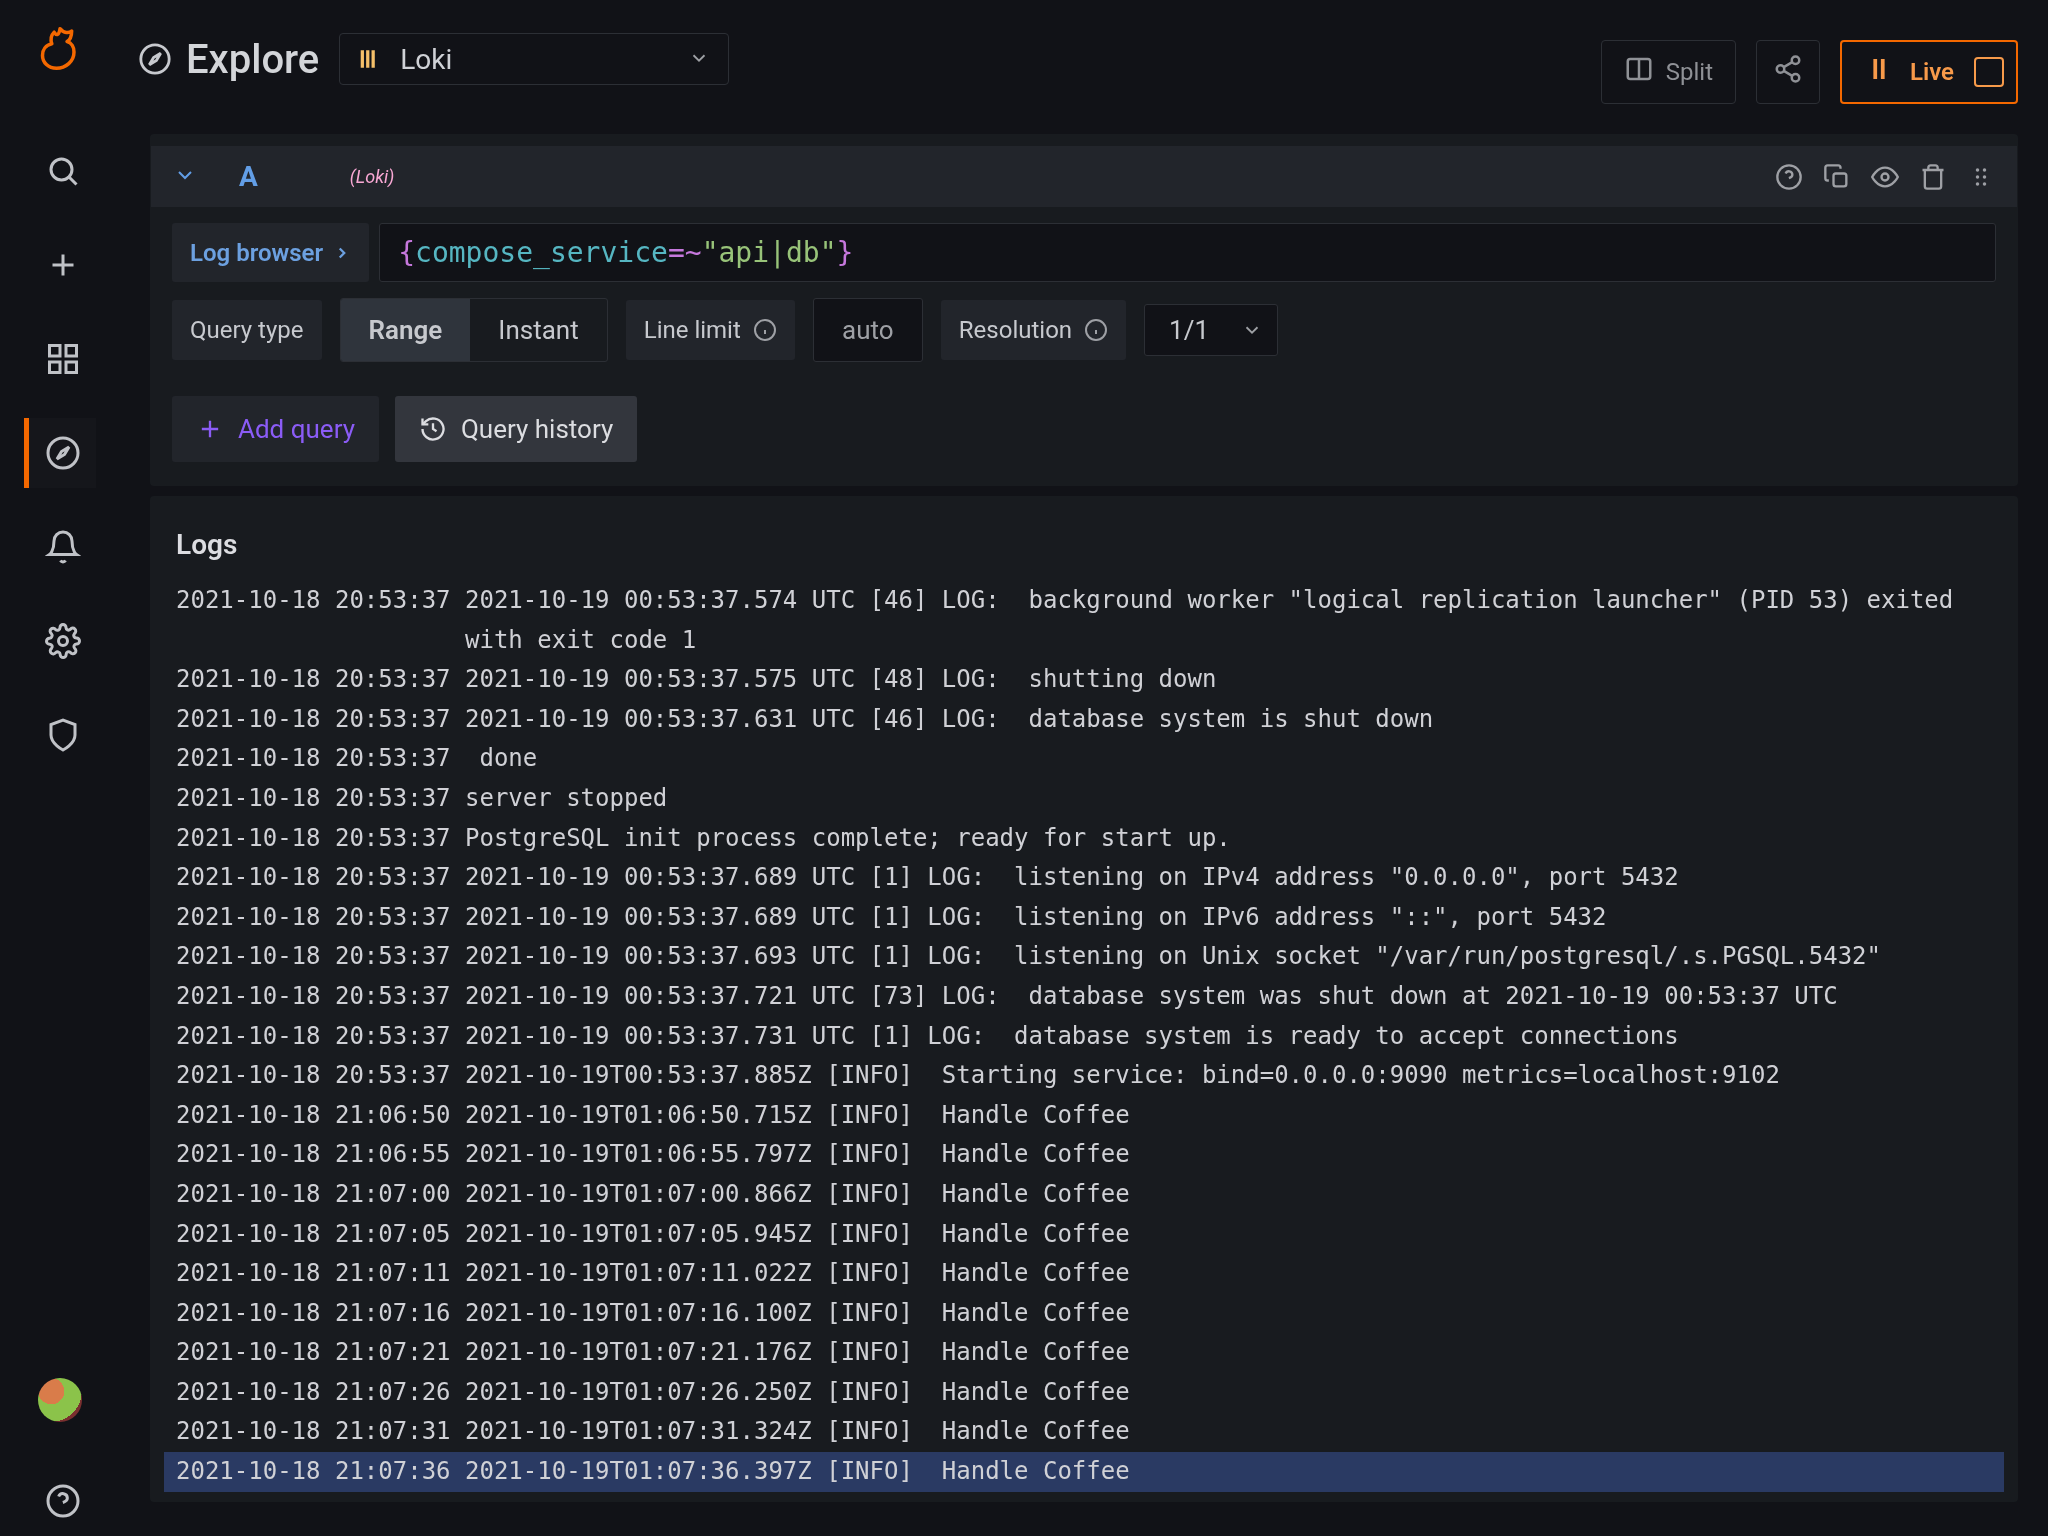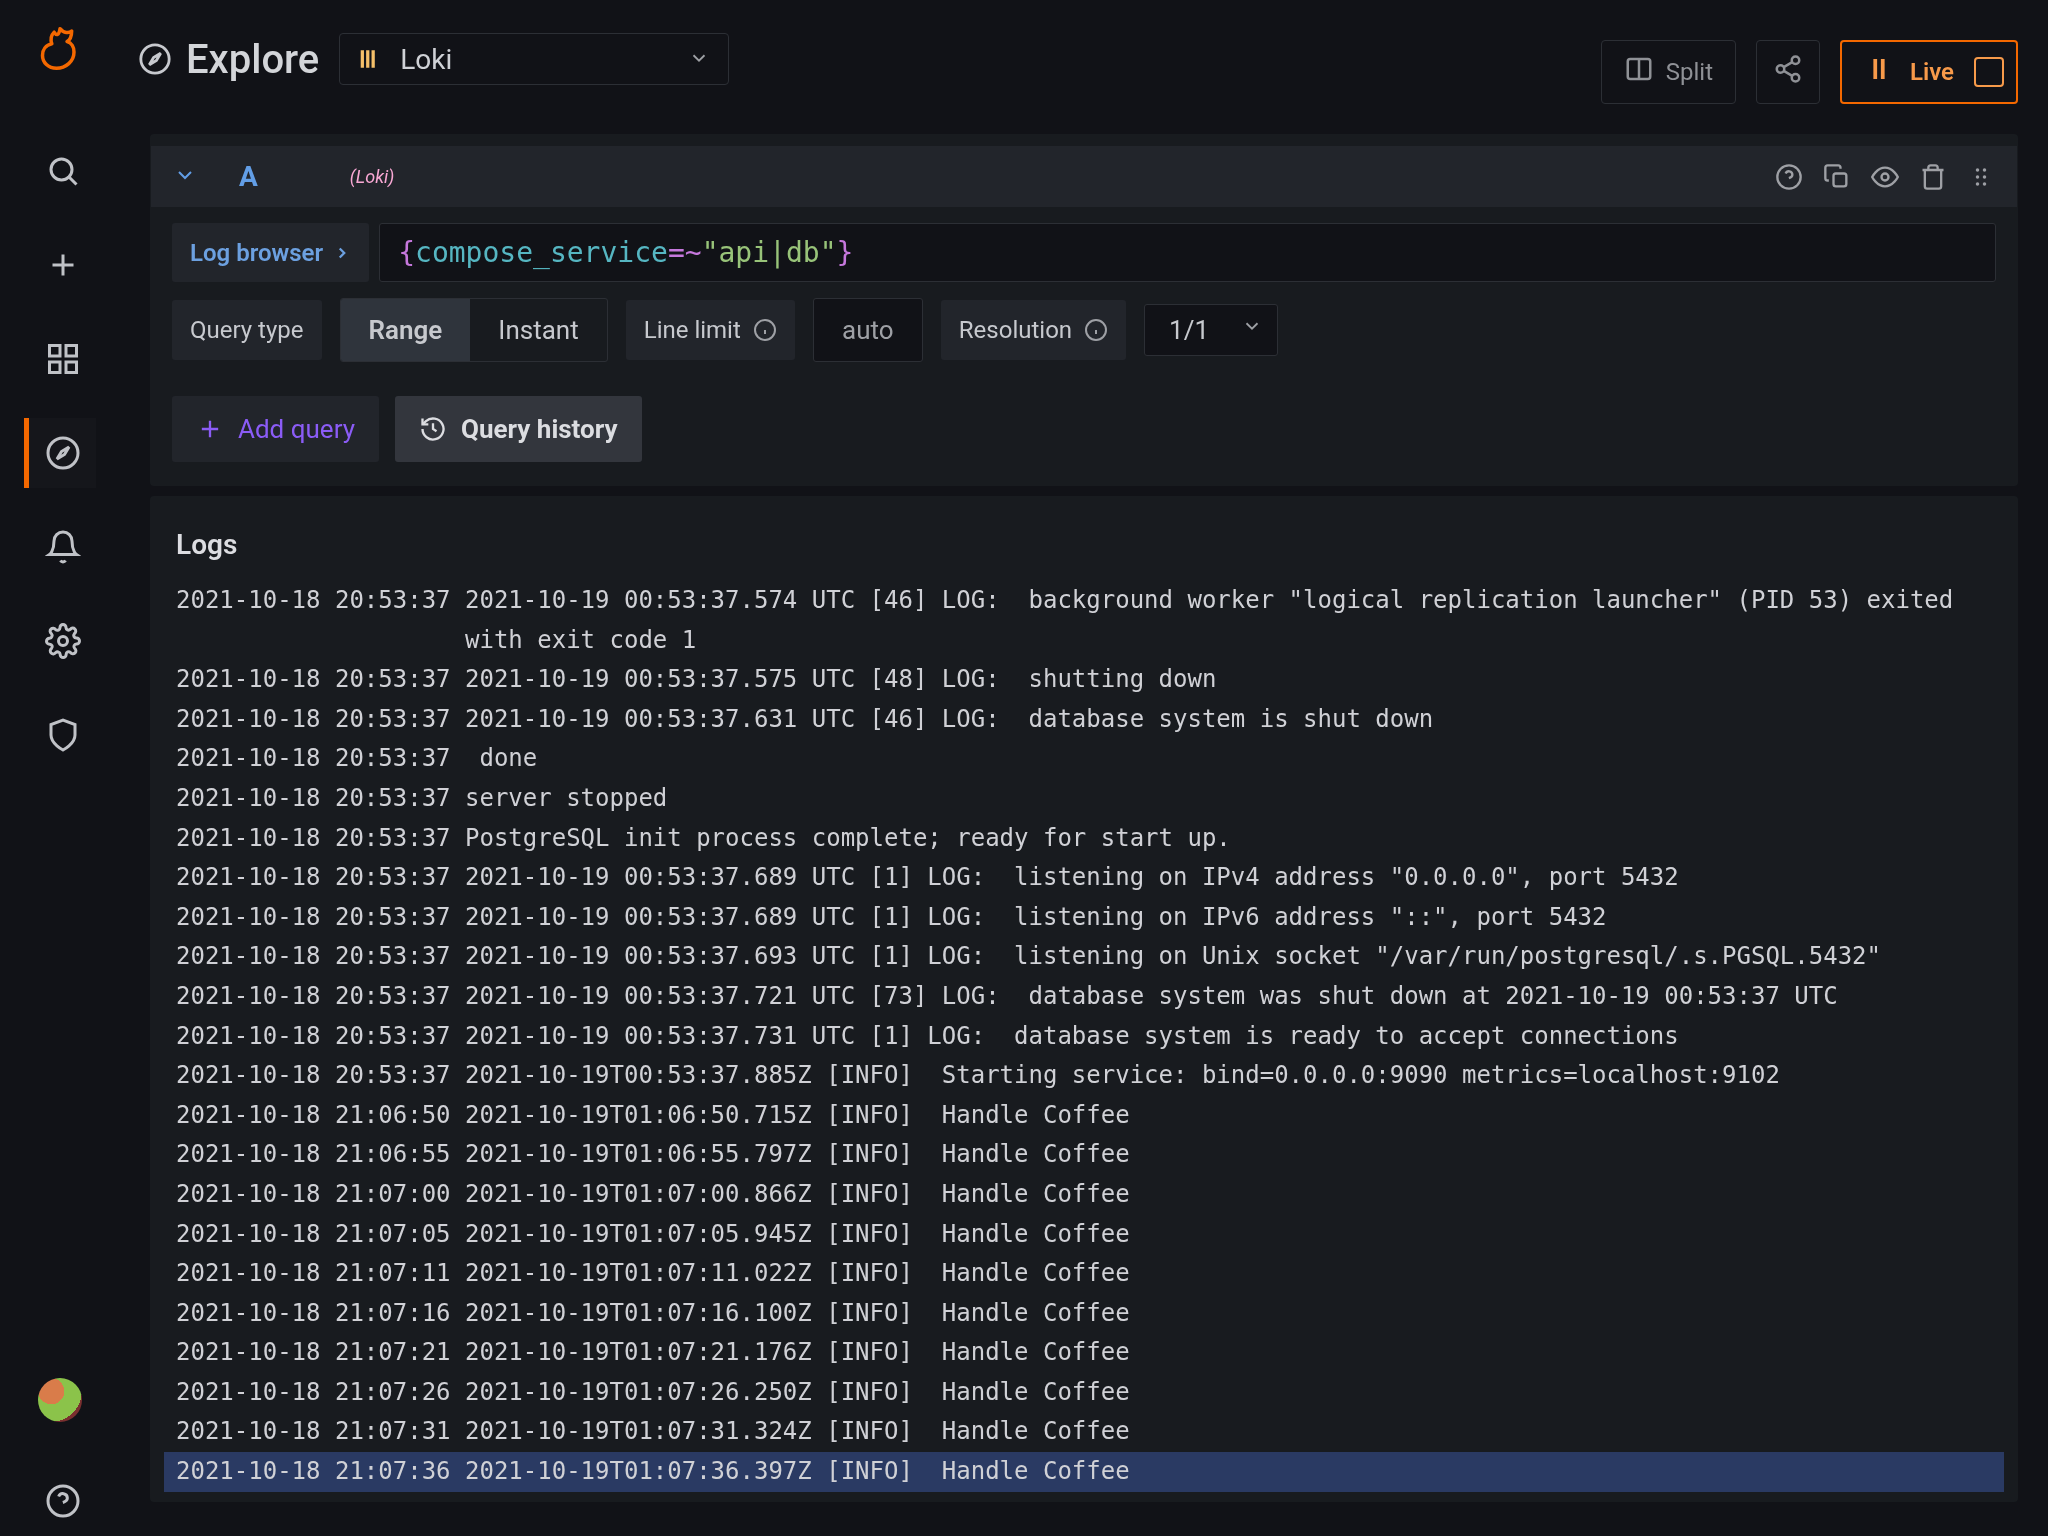--- a/index.html
+++ b/index.html
@@ -39,24 +39,24 @@
   .query-row1 { display: flex; align-items: stretch; padding: 16px 22px; gap: 10px; }
   .log-browser { display:flex; align-items:center; gap:10px; background: #22252b; border-radius: 3px; padding: 14px 18px; color: #6ca0e0; font-size: 24px; font-weight:600; cursor:pointer;}
   .query-input { flex:1; background: #111217; border:1px solid #2c2f35; border-radius: 3px; padding: 12px 18px; font-family: "SFMono-Regular", Menlo, Consolas, monospace; font-size: 28px; }
   .tok-brace{color:#c678dd;} .tok-key{color:#56b6c2;} .tok-op{color:#c678dd;} .tok-str{color:#98c379;}
   .query-row2 { display:flex; align-items:center; padding: 0 22px 16px 22px; gap: 18px; flex-wrap: wrap; }
   .lab { background:#22252b; border-radius:3px; padding: 16px 18px; font-size: 24px; color:#c7c9ce; display:flex; align-items:center; gap:12px;}
   .toggle { display:flex; border:1px solid #2c2f35; border-radius:3px; overflow:hidden; }
   .toggle .opt { padding: 16px 28px; font-size: 26px; color:#c7c9ce; cursor:pointer; }
   .toggle .opt.sel { background:#2f343c; font-weight:600; }
   .txtin { background:#111217; border:1px solid #2c2f35; border-radius:3px; padding: 16px 28px; font-size:26px; color:#9ea0a5; text-align:center; min-width:110px;}
-  .res-sel { display:flex; gap:32px; border:1px solid #2c2f35; border-radius:3px; padding:10px 14px 10px 24px; font-size:26px; background:#111217 }
+  .res-sel { display:flex; align-items:center; gap:32px; border:1px solid #2c2f35; border-radius:3px; padding:10px 14px 10px 24px; font-size:26px; background:#111217 }
   .bottom-btns { display:flex; gap:16px; padding: 18px 22px 24px 22px; }
   .bbtn { display:flex; align-items:center; gap:14px; background:#22252b; border-radius:3px; padding: 18px 24px; font-size: 26px; color:#8b5cf6; cursor:pointer;}
-  .bbtn.solid { background:#33363d; color:#dcdde1; font-weight:700;}
+  .bbtn.solid { background:#33363d; color:#dcdde1; font-weight:400;}
   .bbtn svg { width:28px; height:28px; }
   .logs-panel { padding: 22px 0 0 0; }
   .logs-title { font-size: 28px; font-weight:600; color:#dcdde1; padding: 10px 26px 20px 26px; }
   .log-lines { font-family: "SFMono-Regular", Menlo, Consolas, monospace; font-size: 24px; line-height: 1.65; color:#d0d1d6; padding: 0 14px 10px 14px; white-space: pre; }
   .log-line { padding: 0 12px; }
   .log-line.sel { background: #2a3a63; }
   .info-ic { display:inline-flex; }
   .info-ic svg { width:24px; height:24px; color:#9ea0a5;}
 </style>
 </head>

